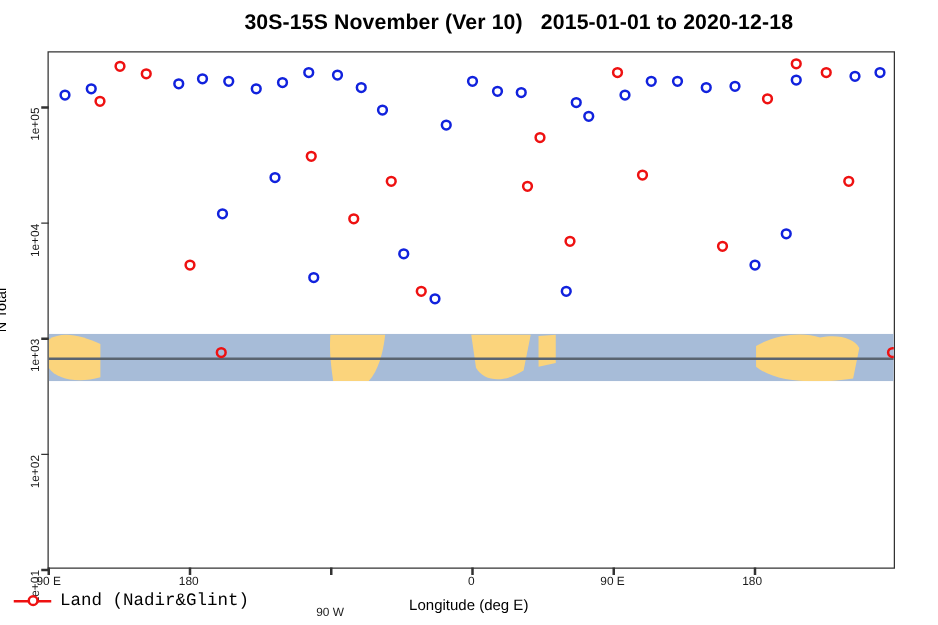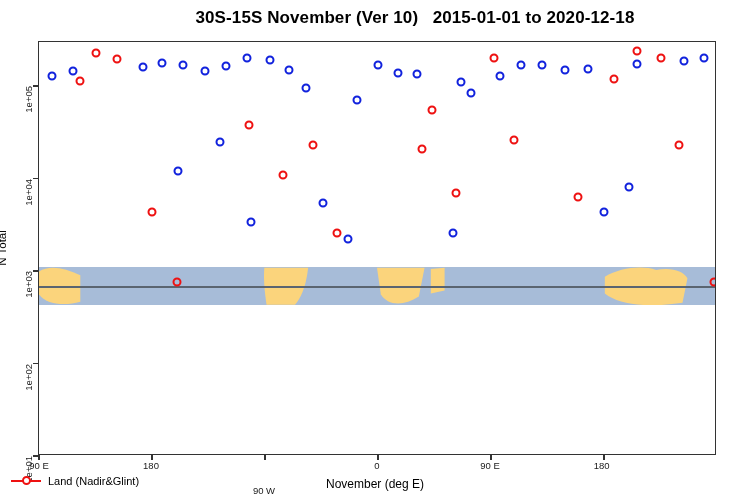--- a/index.html
+++ b/index.html
@@ -73,31 +73,31 @@
   .legend-sym{position:relative;width:30px;height:11px;margin-right:7px;}
   .legend-line{
     position:absolute;left:0;top:4.5px;width:30px;height:2.2px;
   }
   .legend-dot{
     position:absolute;left:10.5px;top:0.5px;width:9px;height:9px;
     border-radius:50%;box-sizing:border-box;background:#fff;
   }
   .legend-dot.land{border:2.6px solid #ee1111;}
   .legend-dot.ocean{border:2.6px solid #1122dd;}
-  .legend-label{font-size:11px;color:#000;white-space:nowrap;}
+  .legend-label{font-size:14px;color:#000;white-space:nowrap;font-family:Liberation Mono, monospace;}
 </style>
 </head>
 <body>
 
 <div id="figure">
 
   <div id="title">30S-15S November (Ver 10)   2015-01-01 to 2020-12-18</div>
 
   <div id="ylabel">N Total</div>
-  <div id="xlabel">November (deg E)</div>
+  <div id="xlabel">Longitude (deg E)</div>
 
   <div id="plot-frame">
     <div id="plot-area">
       <div id="map-band" style="top: 225.232px; height: 37.7208px;">
         <div id="ocean-bg" style="background: rgb(167, 188, 216);"></div>
         <svg id="land-svg" style="position:absolute;left:0;top:0;width:100%;height:100%;" preserveAspectRatio="none" viewBox="0 0 678 37.72080795612288">
             <path d="M 0 4.526496954734745 C 10.358333333333333 -2.2632484773673727, 25.688666666666663 0.7544161591224576, 41.43333333333333 8.298577750347034 L 41.43333333333333 34.70314331963306 C 24.859999999999996 39.60684835392903, 6.214999999999999 36.966391797000426, 0 27.158981728408474 Z" fill="#fbd47c"></path>
             <path d="M 226 0.7544161591224576 L 269.94444444444446 0.7544161591224576 C 267.74722222222226 20.746444375867586, 262.03444444444443 32.06268676270445, 256.7611111111111 37.72080795612288 L 228.19722222222222 37.72080795612288 C 226 22.632484773673728, 225.1211111111111 11.316242386836864, 226 0.7544161591224576 Z" fill="#fbd47c"></path>
             <path d="M 339 0.7544161591224576 L 386.71111111111117 0.7544161591224576 L 380.9857777777778 29.42223020577585 C 365.24111111111114 39.60684835392903, 349.4964444444445 38.47522411524534, 342.8168888888889 27.158981728408474 Z" fill="#fbd47c"></path>
             <path d="M 392.9888888888889 1.8860403978061442 L 406.8 0.7544161591224576 L 406.8 23.386900932796188 L 392.9888888888889 26.404565569286017 Z" fill="#fbd47c"></path>

